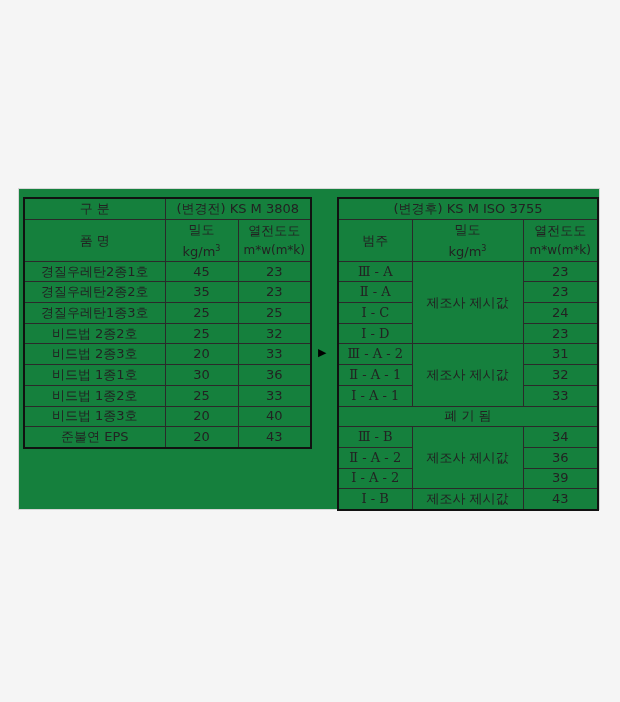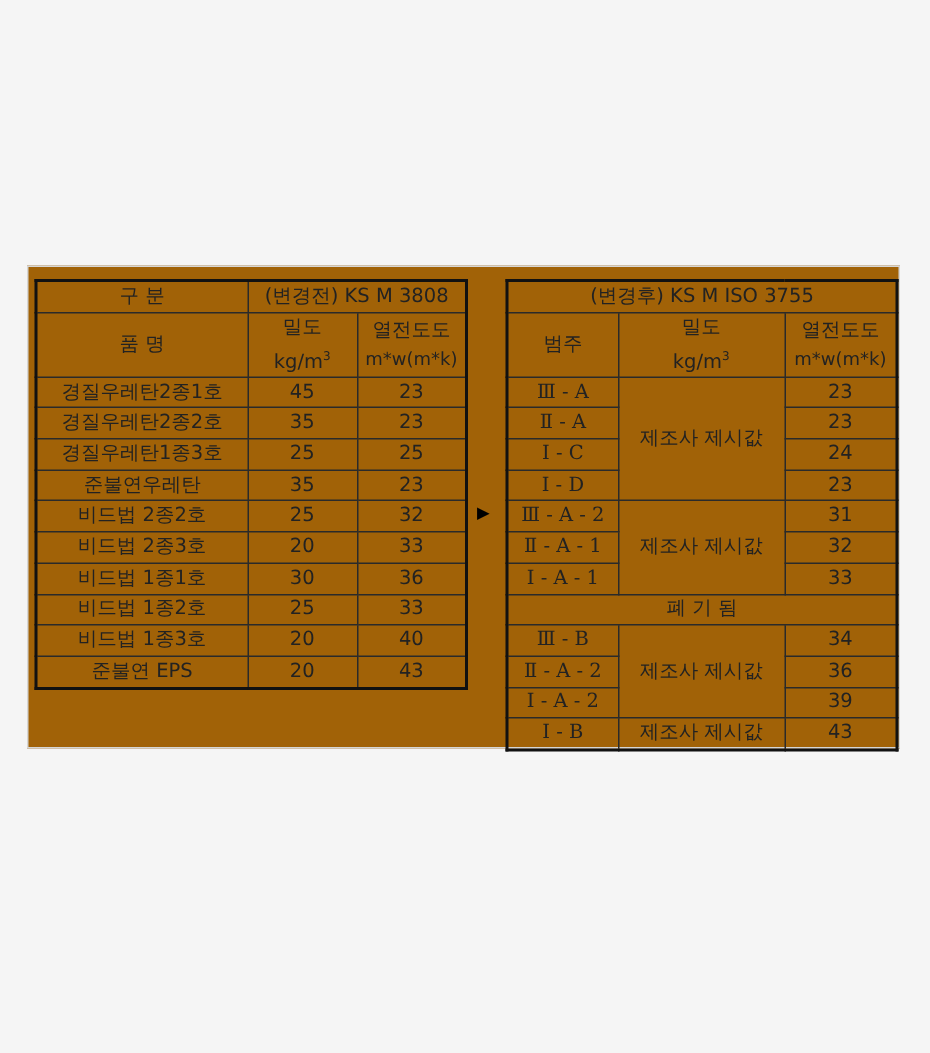--- a/index.html
+++ b/index.html
@@ -2,22 +2,22 @@
 <html><head>
 <meta charset="utf-8">
 <style>
   html, body { margin:0; padding:0; }
   body {
     width:620px; height:702px; background:#f5f5f5;
     font-family: "DejaVu Sans", "Liberation Sans", sans-serif;
     position:relative; overflow:hidden;
   }
   .frame {
-    position:absolute; left:18px; top:177px; width:582px; height:322px;
-    background:#a16207; border:1px solid #d6d6d6; box-sizing:border-box;
+    position:absolute; left:18px; top:188px; width:582px; height:322px;
+    background:#15803d; border:1px solid #d6d6d6; box-sizing:border-box;
   }
   table.t {
     position:absolute; top:8px; border-collapse:collapse;
     font-size:13px; color:#222;
   }
   table.t td {
     border:1px solid #2a2a2a; text-align:center; padding:0; height:19.7px;
     line-height:18px; white-space:nowrap;
   }
   table.left { left:4px; border:2px solid #111; }
@@ -57,25 +57,20 @@
         </tr>
     <tr>
           <td>경질우레탄2종2호</td>
           <td>35</td>
           <td>23</td>
         </tr>
     <tr>
           <td>경질우레탄1종3호</td>
           <td>25</td>
           <td>25</td>
-        </tr>
-    <tr>
-          <td>준불연우레탄</td>
-          <td>35</td>
-          <td>23</td>
         </tr>
     <tr>
           <td>비드법 2종2호</td>
           <td>25</td>
           <td>32</td>
         </tr>
     <tr>
           <td>비드법 2종3호</td>
           <td>20</td>
           <td>33</td>

